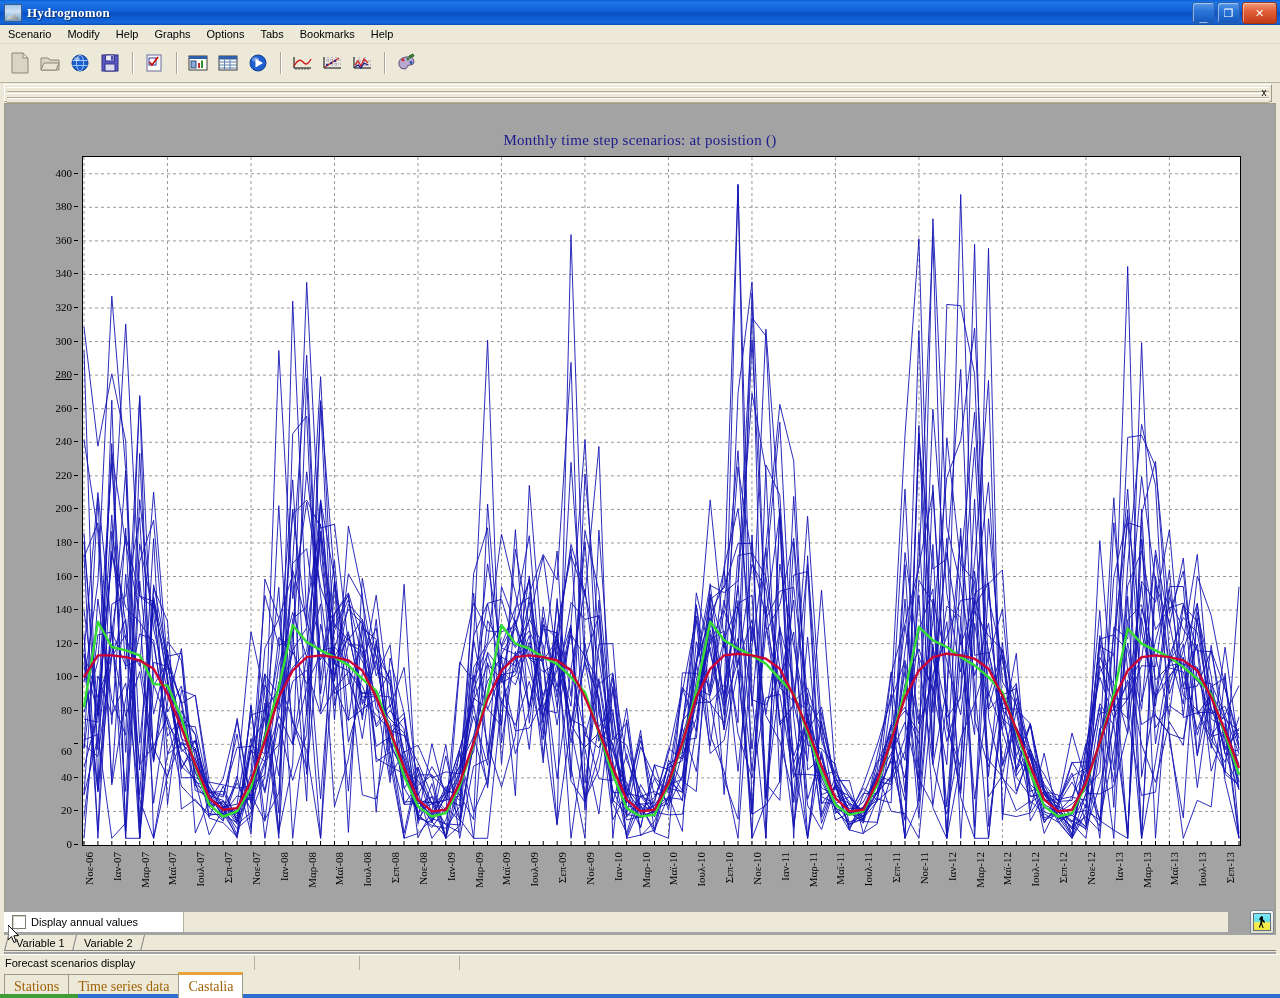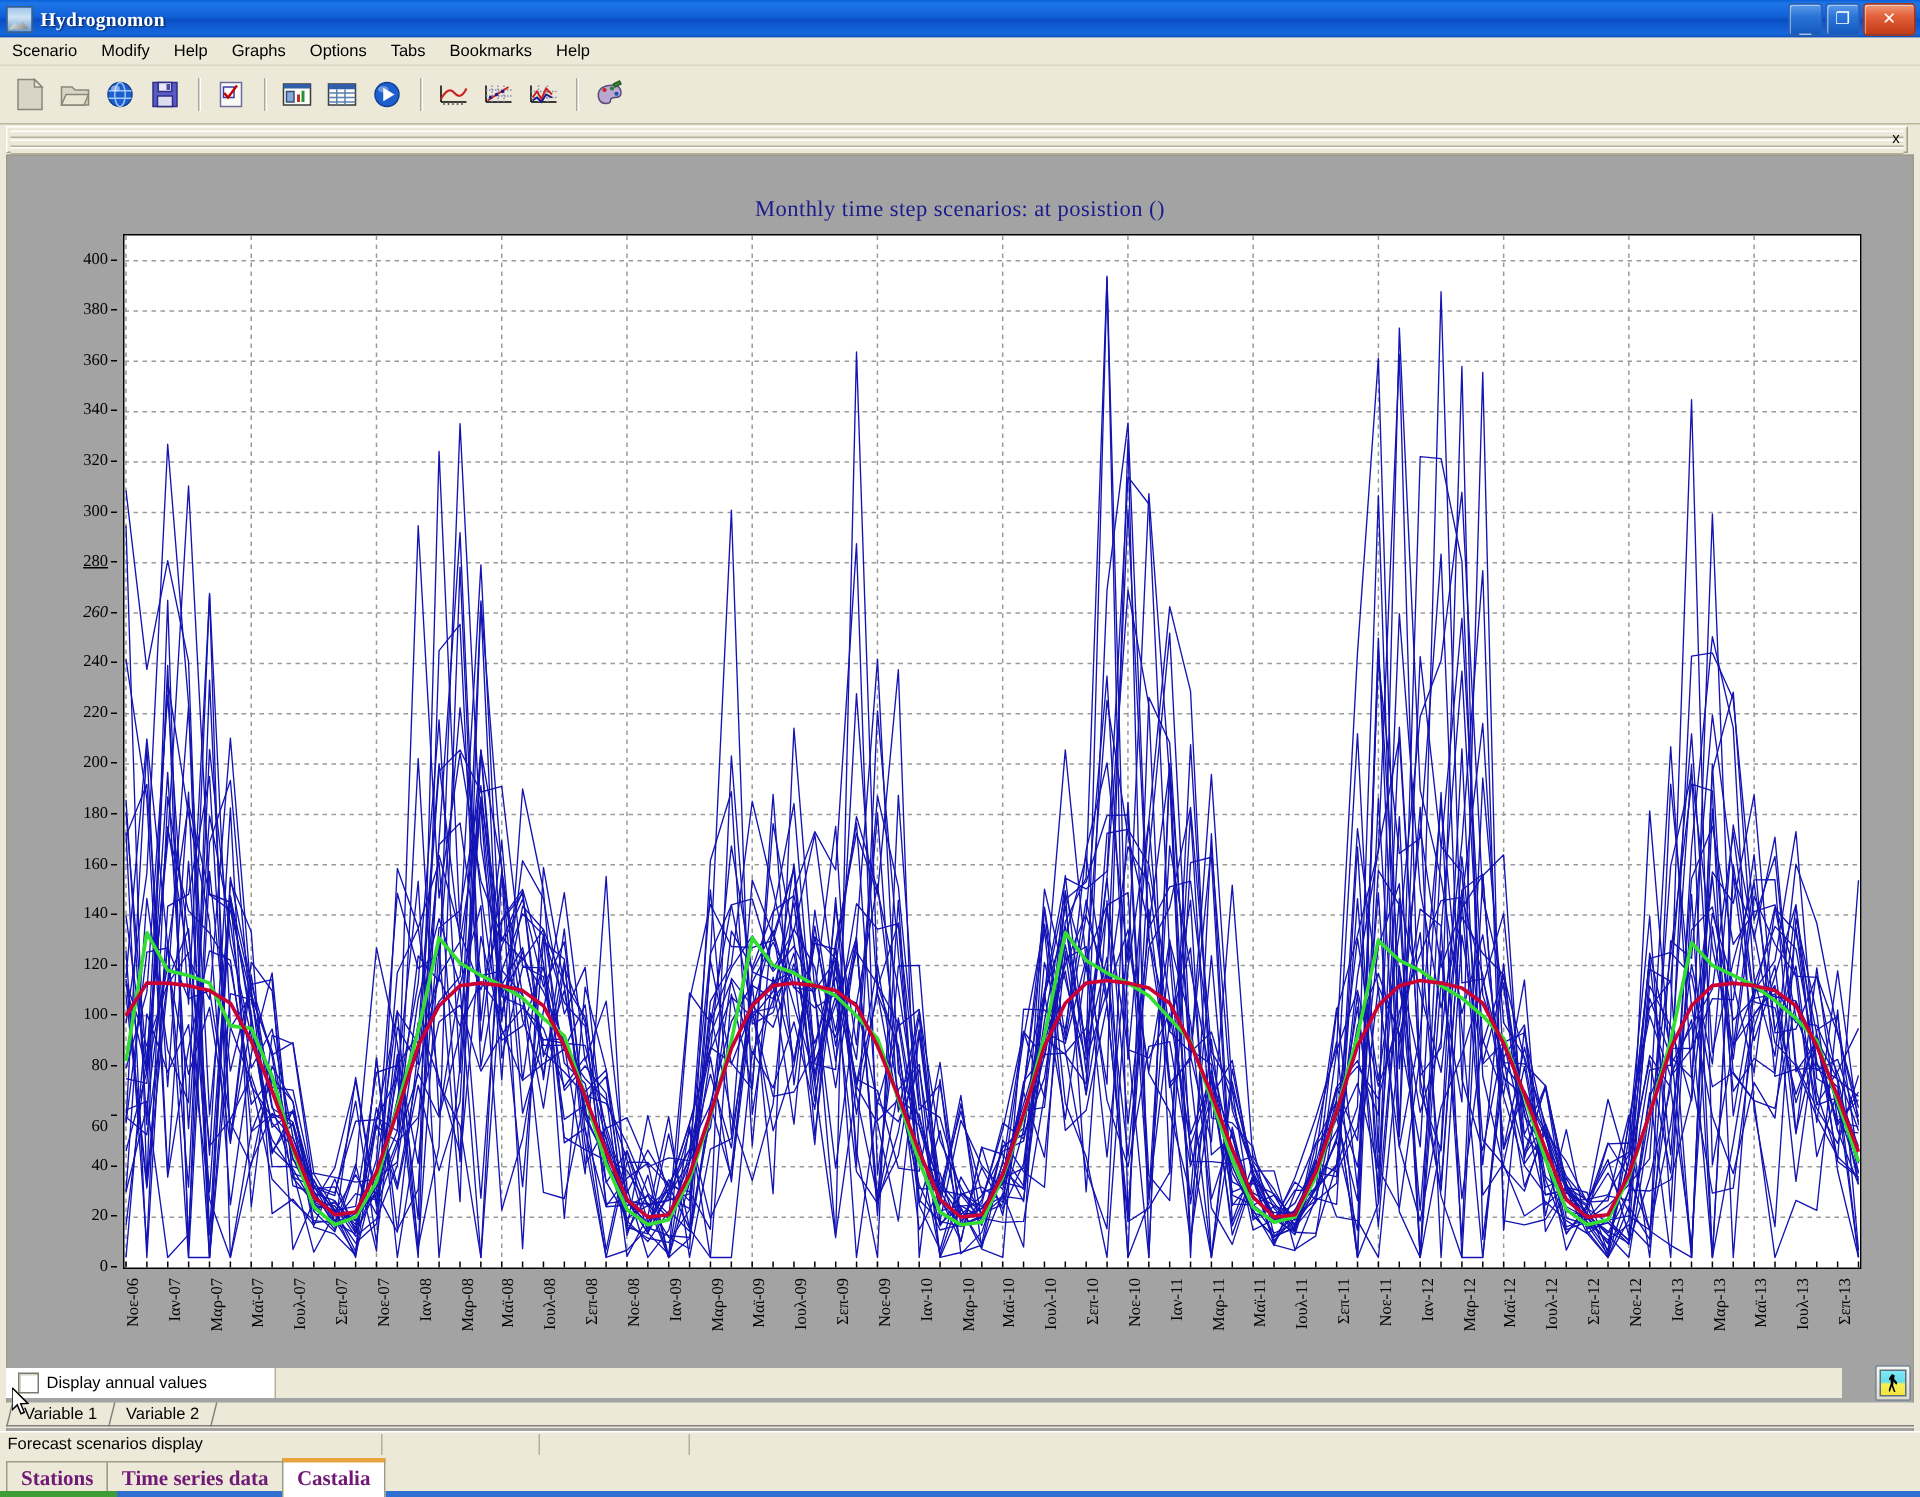--- a/index.html
+++ b/index.html
@@ -159,24 +159,24 @@
   }
   .sb-panel{height:14px;line-height:14px;font-size:11px;color:#000;
     padding-left:5px;box-sizing:border-box;border-right:1px solid #b5b09a;}
 
   .pagetabs{
     position:absolute;left:0;top:970px;width:1280px;height:28px;
     background:#ece9d8;display:flex;align-items:flex-end;padding-left:4px;
   }
   .ptab{
     height:24px;line-height:24px;padding:0 9px;
-    font-size:14px;font-weight:bold;
+    font-size:14px;font-weight:normal;
     font-family:"Liberation Serif","DejaVu Serif",serif;
     background:#ece9d8;border:1px solid #9e9b86;border-bottom:none;
-    box-sizing:border-box;margin-right:-1px;color:#701a75;
+    box-sizing:border-box;margin-right:-1px;color:#a16207;
   }
   .ptab.active{
     background:#fff;border-top:3px solid #e8a33d;height:26px;line-height:23px;
     position:relative;z-index:2;
   }
   .taskline{position:absolute;left:0;top:994px;width:1280px;height:4px;
     background:linear-gradient(to right,#3f9c36 0 78px,#2f6fd0 78px 100%);}
 
   .cursor{position:absolute;left:8px;top:925px;width:12px;height:19px;z-index:30;}
 </style>
@@ -353,21 +353,21 @@
         <span style="top: 419.512px;">160</span>
         <div class="ytick" style="top: 419.512px;"></div>
         <span style="top: 385.951px;">180</span>
         <div class="ytick" style="top: 385.951px;"></div>
         <span style="top: 352.39px;">200</span>
         <div class="ytick" style="top: 352.39px;"></div>
         <span style="top: 318.829px;">220</span>
         <div class="ytick" style="top: 318.829px;"></div>
         <span style="top: 285.268px;">240</span>
         <div class="ytick" style="top: 285.268px;"></div>
-        <span style="top: 251.707px; font-style: italic;">260</span>
+        <span style="top: 251.707px;">260</span>
         <div class="ytick" style="top: 251.707px;"></div>
         <span style="top: 218.146px; text-decoration: underline;">280</span>
         <div class="ytick" style="top: 218.146px;"></div>
         <span style="top: 184.585px;">300</span>
         <div class="ytick" style="top: 184.585px;"></div>
         <span style="top: 151.024px;">320</span>
         <div class="ytick" style="top: 151.024px;"></div>
         <span style="top: 117.463px;">340</span>
         <div class="ytick" style="top: 117.463px;"></div>
         <span style="top: 83.9024px;">360</span>

